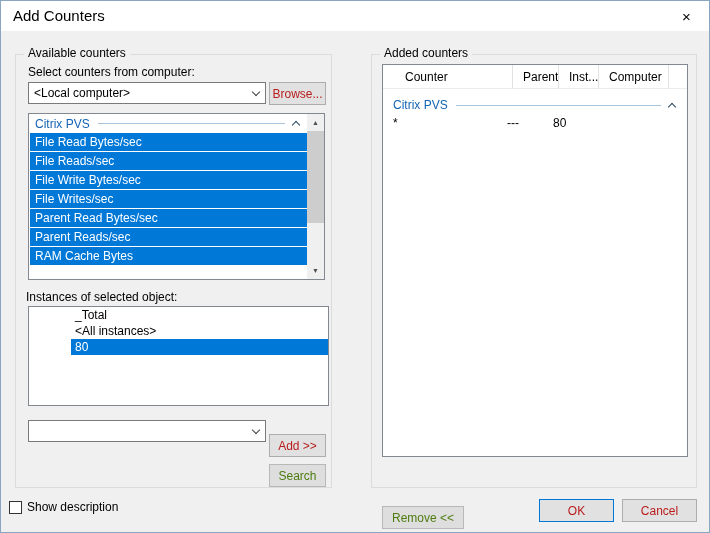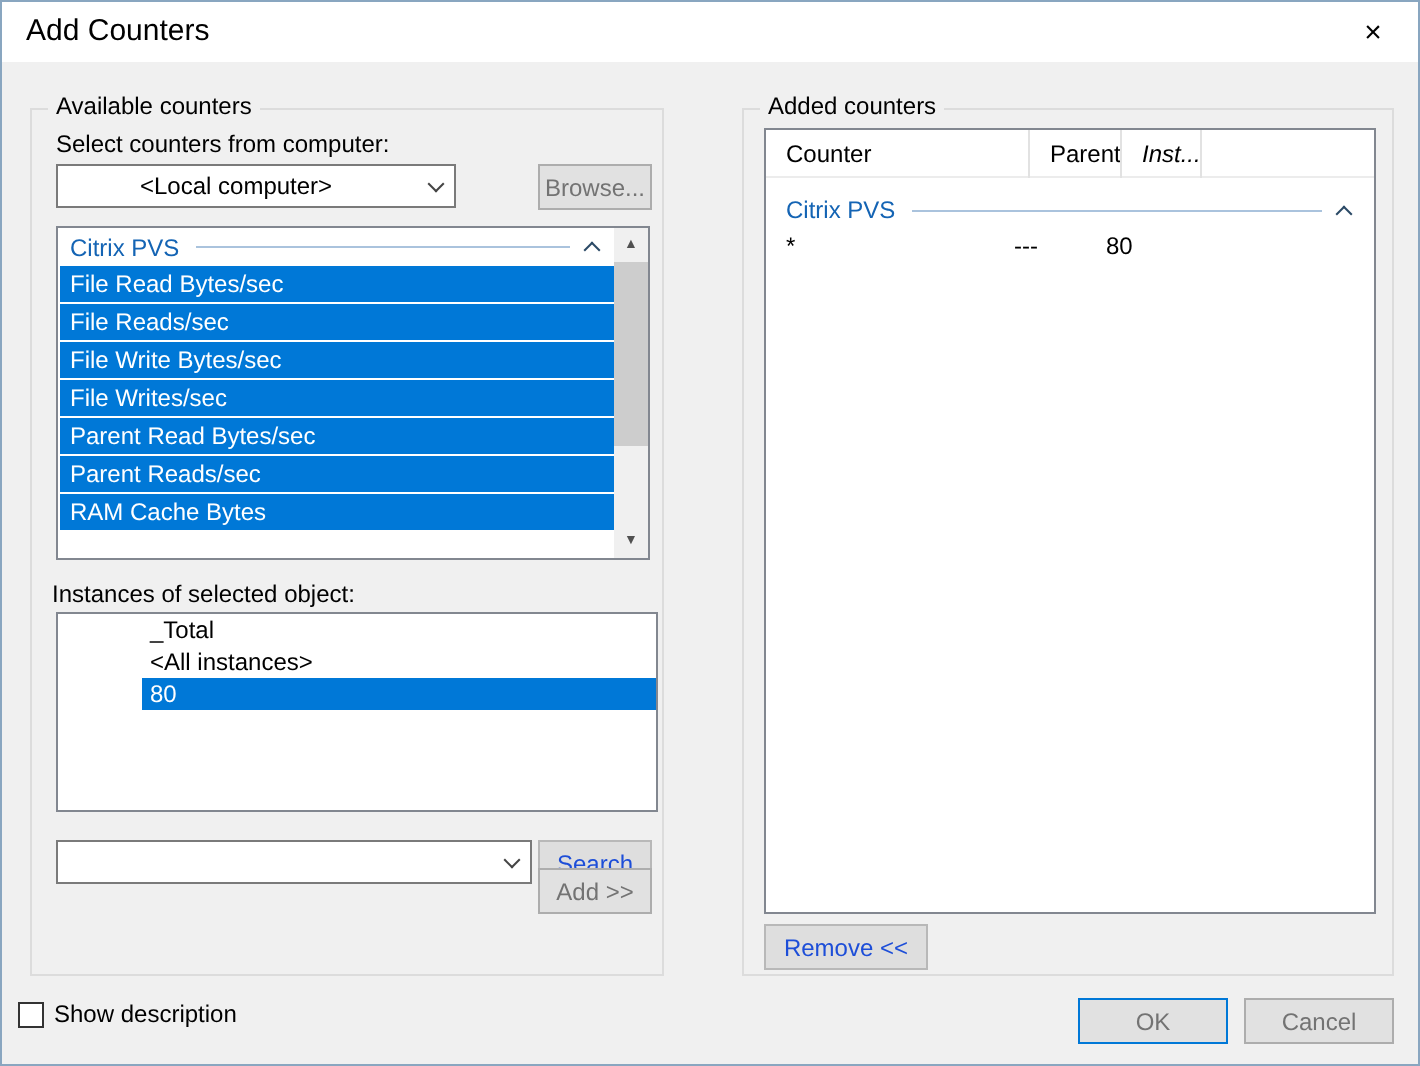--- a/index.html
+++ b/index.html
@@ -28,23 +28,23 @@
   
   .combo { position:absolute; height:22px; background:#fff; border:1px solid #7a7a7a;
            display:flex; align-items:center; }
   .combo-text { flex:1; padding-left:5px; font-size:12px; white-space:nowrap; overflow:hidden; }
   .combo-arrow { width:19px; height:100%; display:flex; align-items:center; justify-content:center; }
   .chev-down { width:6px; height:6px; border-right:1.5px solid #444; border-bottom:1.5px solid #444;
                transform:rotate(45deg); margin-top:-3px; }
 
   
   .btn { position:absolute; background:#e1e1e1; border:1px solid #adadad; font-size:12px;
-         font-family:"Liberation Sans", sans-serif; color:#737373; }
+         font-family:"Liberation Sans", sans-serif; color:#b91c1c; }
   .btn.default { border-color:#0078d7; }
-  .btn.disabled { color:#1d4ed8; border-color:#b8b8b8; background:#dedede; }
+  .btn.disabled { color:#4d7c0f; border-color:#b8b8b8; background:#dedede;margin-top:44px; }
 
   
   .counter-list { position:absolute; left:12px; top:58px; width:297px; height:167px;
                   background:#fff; border:1px solid #828790; overflow:hidden; }
   .counter-group-header { height:19px; display:flex; align-items:center;
                           margin-right:17px; padding:0 8px 0 6px; }
   .cg-label { color:#1464b4; white-space:nowrap; }
   .hdr-line { flex:1; height:1px; background:#aac3dd; margin:0 8px; }
   .chevron-up { width:6px; height:6px; border-left:1.5px solid #2b4a66; border-top:1.5px solid #2b4a66;
                 transform:rotate(45deg); margin-top:3px; }
@@ -81,21 +81,21 @@
   .checkbox-row { position:absolute; left:8px; top:499px; display:flex; align-items:center; }
   .checkbox { width:13px; height:13px; background:#fff; border:1px solid #333; margin-right:5px; }
 
   .btn-browse { left:253px; top:27px; width:57px; height:23px; }
   .btn-search { left:253px; top:365px; width:57px; height:23px; }
   .btn-add    { left:253px; top:379px; width:57px; height:23px; }
   .btn-remove { left:10px; top:407px; width:82px; height:23px; }
   .btn-ok     { left:538px; top:498px; width:75px; height:23px; }
   .btn-cancel { left:621px; top:498px; width:75px; height:23px; }
 
-  .combo-computer { left:12px; top:27px; width:200px;padding-left:36px; }
+  .combo-computer { left:12px; top:27px; width:238px; }
   .combo-search   { left:12px; top:365px; width:238px; }
 </style>
 </head>
 <body>
 
 <div class="dialog">
 
   <div class="titlebar">
     <span class="title">Add Counters</span>
     <div class="close-btn">
@@ -160,23 +160,24 @@
 
     <button class="btn disabled btn-search">Search</button>
     <button class="btn btn-add">Add &gt;&gt;</button>
   </div>
 
   <div class="groupbox gb-added">
     <span class="group-label">Added counters</span>
 
     <div class="added-table">
       <div class="added-header">
-          <div class="th" style="width: 132px;">Counter</div>
+          <div class="th" style="width: 118px; margin-left: 12px;">Counter</div>
           <div class="th" style="width: 46px;">Parent</div>
-          <div class="th" style="width: 40px; font-style: italic;">Inst...</div>
+          <div class="th" style="width: 40px;">Inst...</div>
+          <div class="th" style="width: 70px;">Computer</div>
         </div>
       <div class="added-group-row">
         <span class="ag-label">Citrix PVS</span>
         <span class="hdr-line"></span>
         <span class="chevron-up"></span>
       </div>
       <div>
           <div class="tr">
             <div class="td" style="width: 114px;">*</div>
             <div class="td" style="width: 46px;">---</div>

